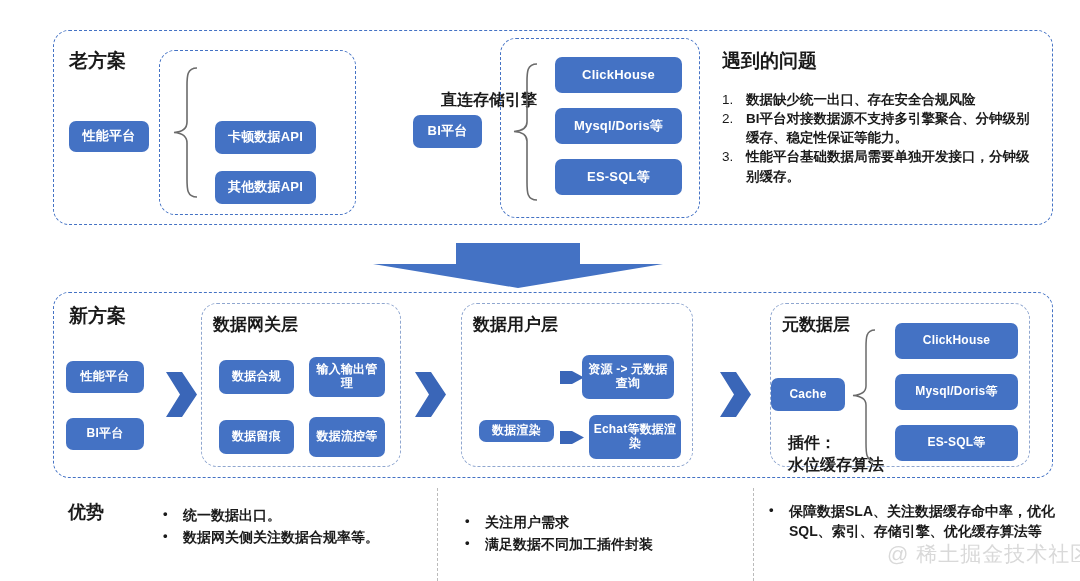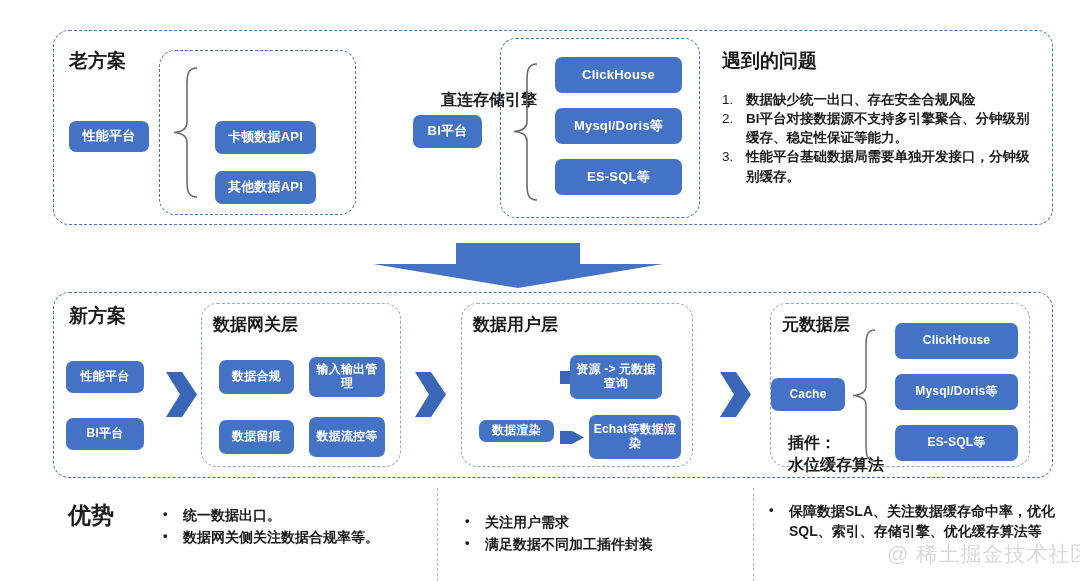--- a/index.html
+++ b/index.html
@@ -64,21 +64,21 @@
     line-height:1.42;
     color:#1a1a1a;
     font-weight:bold;
   }
   .prob-row{display:flex;}
   .prob-num{width:24px;flex:0 0 24px;font-weight:normal;}
   .prob-txt{flex:1;}
 
   
   .adv-title{
-    position:absolute;font-size:23px;font-weight:bold;color:#1a1a1a;
+    position:absolute;font-size:18px;font-weight:bold;color:#1a1a1a;
   }
   .adv-col{position:absolute;font-size:14px;line-height:1.45;color:#1a1a1a;font-weight:bold;}
   .adv-item{display:flex;margin-bottom:2px;}
   .adv-bullet{flex:0 0 20px;width:20px;font-size:13px;line-height:1.45;}
   .adv-text{flex:1;}
   .vsep{position:absolute;border-left:1px dashed #bbbbbb;}
 
   .wmark{
     position:absolute;
     font-size:21px;
@@ -177,21 +177,21 @@
   </div>
 
   <div class="dash grey" style="left:428px;top:303px;width:232px;height:164px;"></div>
   <div class="ttl sub" style="left:440px;top:313px;">数据用户层</div>
 
   <div class="chev" style="left:527px;top:364px;">
     <svg width="25" height="27" viewBox="0 0 25 27">
       <polygon points="0,7 12,7 24,13.5 12,20 0,20" fill="#3A66B8"></polygon>
     </svg>
   </div>
-  <div class="blk sm" style="left:537px;top:355px;width:92px;height:44px;">资源 -&gt; 元数据 查询</div>
+  <div class="blk sm" style="left:549px;top:355px;width:92px;height:44px;">资源 -&gt; 元数据 查询</div>
 
   <div class="blk sm" style="left:446px;top:420px;width:75px;height:22px;">数据渲染</div>
   <div class="chev" style="left:527px;top:424px;">
     <svg width="25" height="27" viewBox="0 0 25 27">
       <polygon points="0,7 12,7 24,13.5 12,20 0,20" fill="#3A66B8"></polygon>
     </svg>
   </div>
   <div class="blk sm" style="left:556px;top:415px;width:92px;height:44px;">Echat等数据渲染</div>
 
   <div class="chev" style="left:687px;top:366px;">

